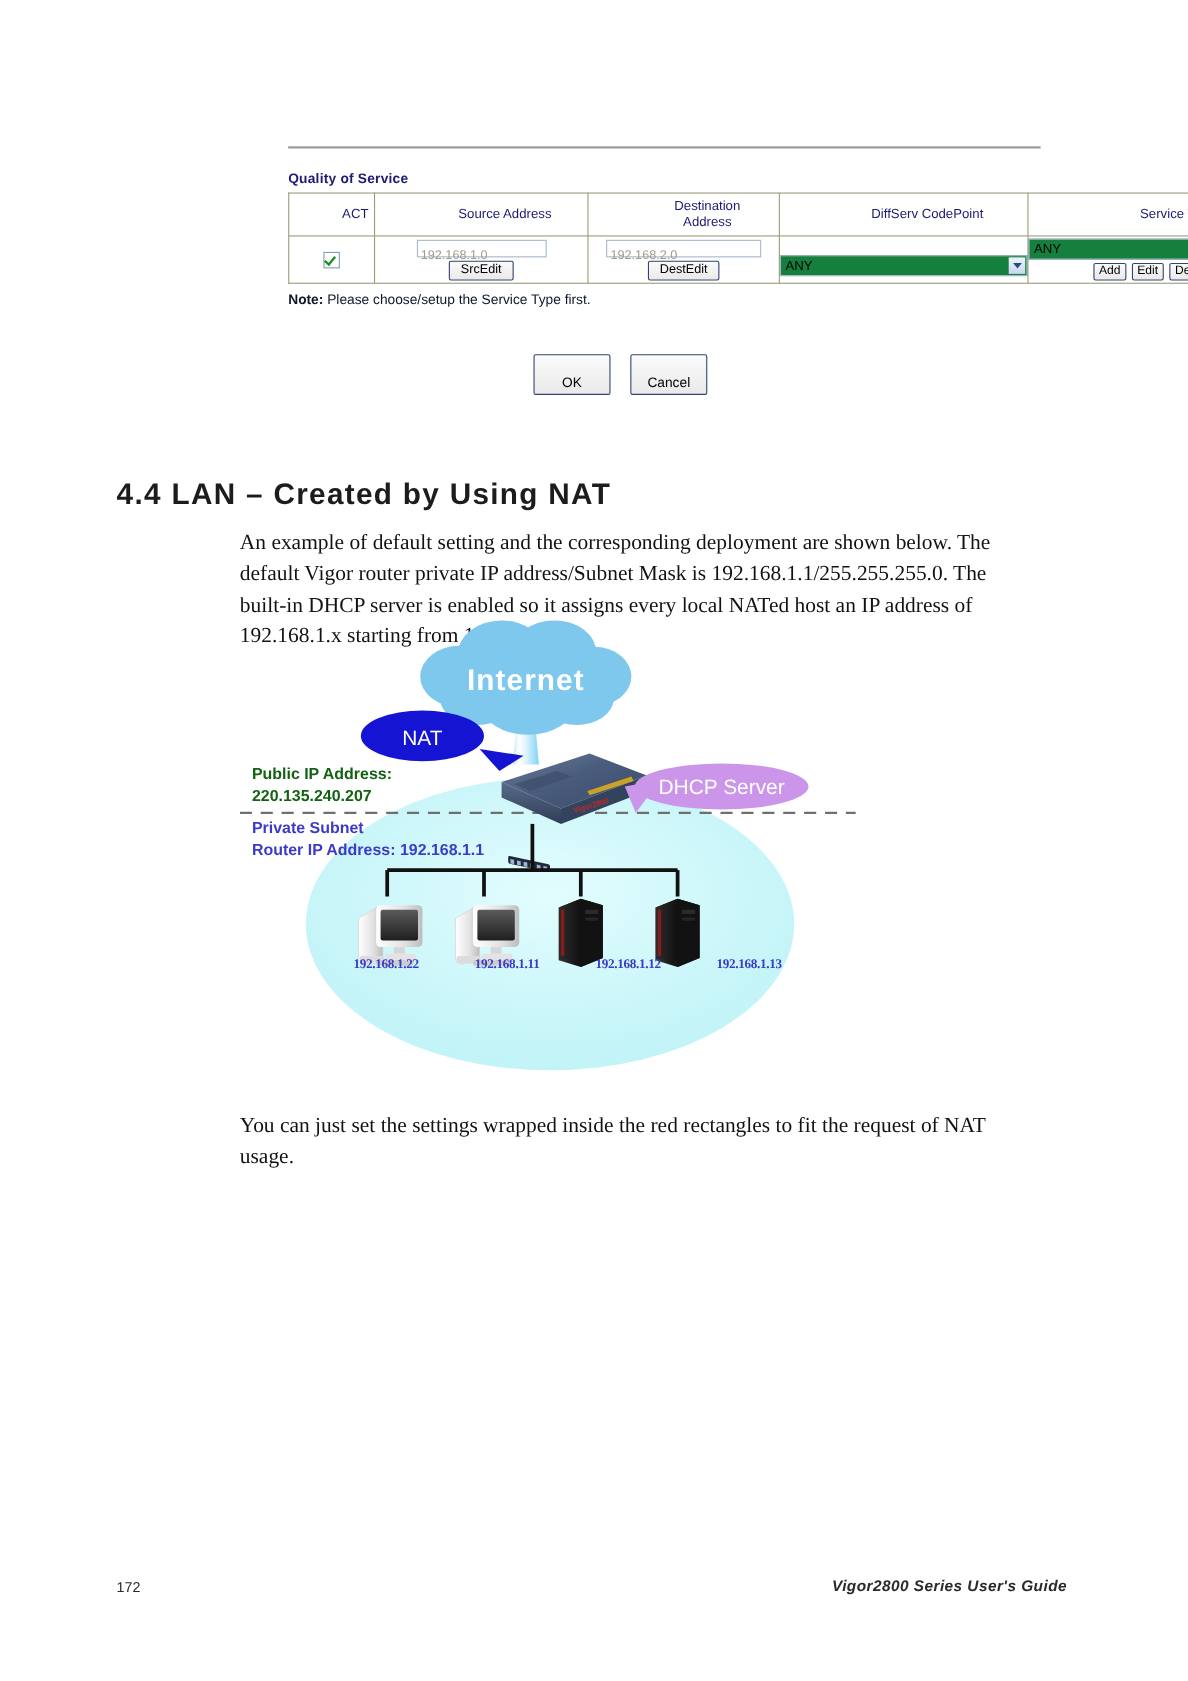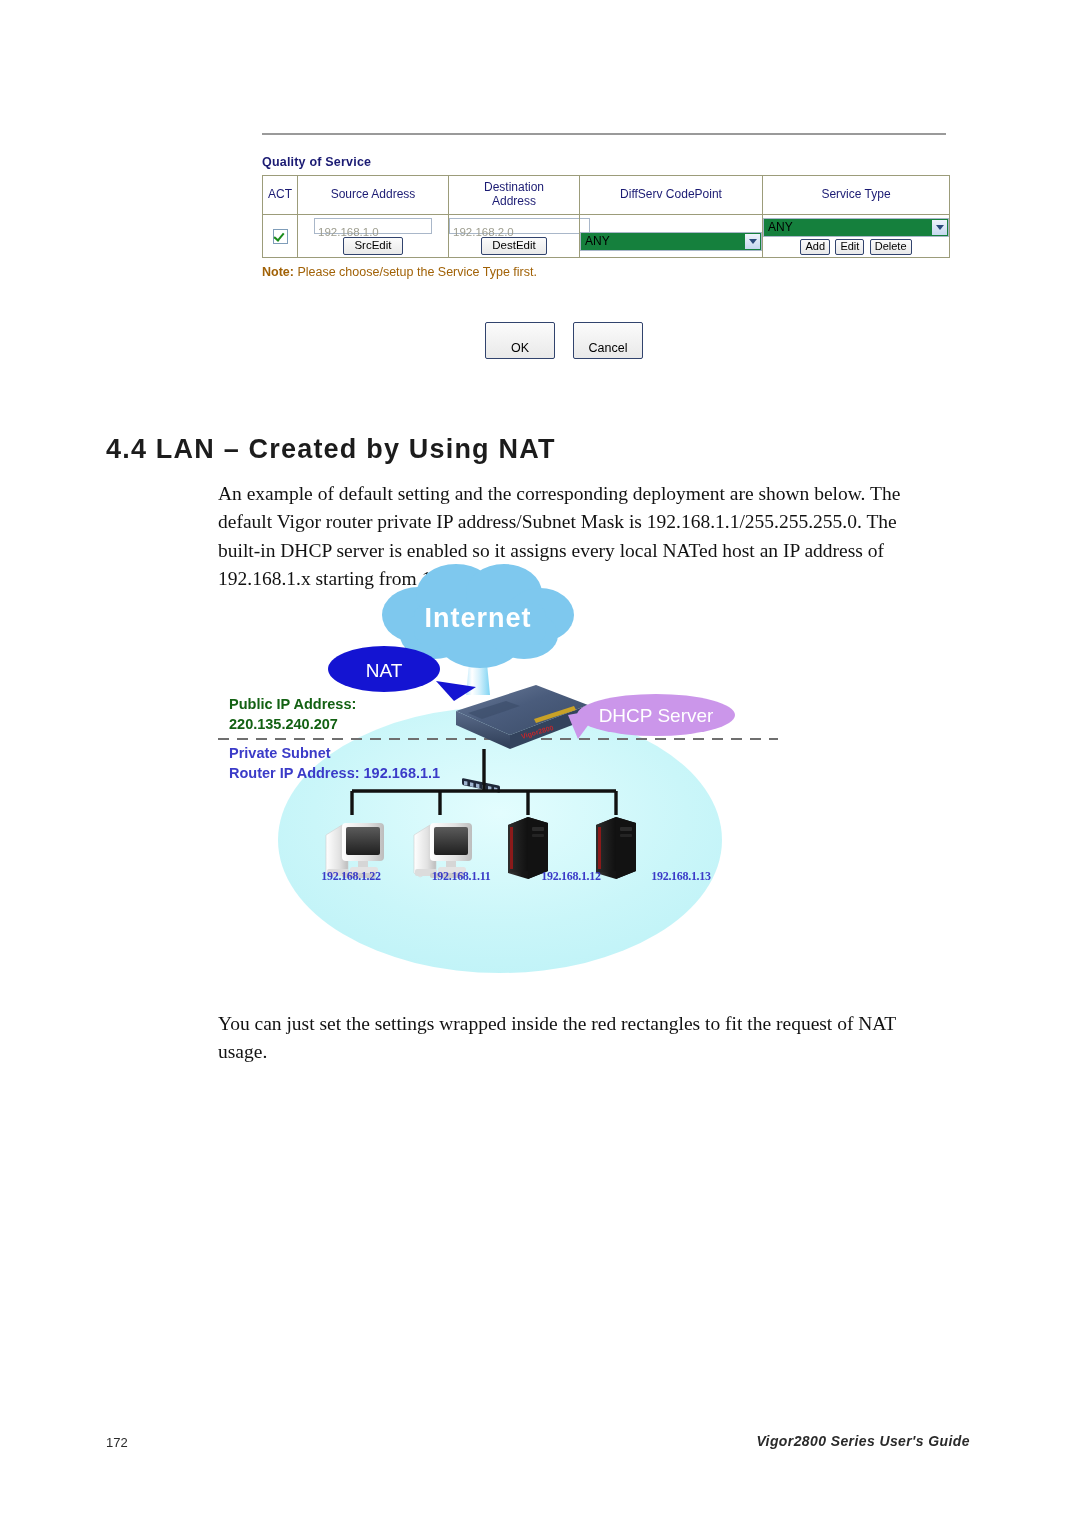--- a/index.html
+++ b/index.html
@@ -59,20 +59,21 @@
     font-size: 12px;
     color: #1b1b73;
     font-weight: normal;
     padding: 0;
     vertical-align: middle;
     text-align: center;
   }
   table.qos th {
     height: 38px;
     line-height: 1.15;
+    padding-left: 43px;
   }
   table.qos td.body-cell {
     height: 42px;
   }
   .col-act  { width: 34px; }
   .col-src  { width: 150px; }
   .col-dst  { width: 130px; }
   .col-dscp { width: 182px; }
   .col-svc  { width: 186px; }
 
@@ -160,21 +161,21 @@
     display: block;
   }
   .dscp-wrap { padding: 0 5px; }
   .dscp-wrap .selbox { margin-top: 10px; }
   .svc-wrap { padding: 2px 4px 3px 4px; }
 
   #qos-note {
     margin-top: 7px;
     font-family: "Liberation Sans", sans-serif;
     font-size: 12.5px;
-    color: #a16207;
+    color: #0f172a;
   }
   #qos-note b { font-weight: bold; }
 
   #qos-okrow {
     margin-top: 27px;
     text-align: center;
     padding-right: 80px;
   }
   #qos-okrow .winbtn {
     min-width: 70px;

